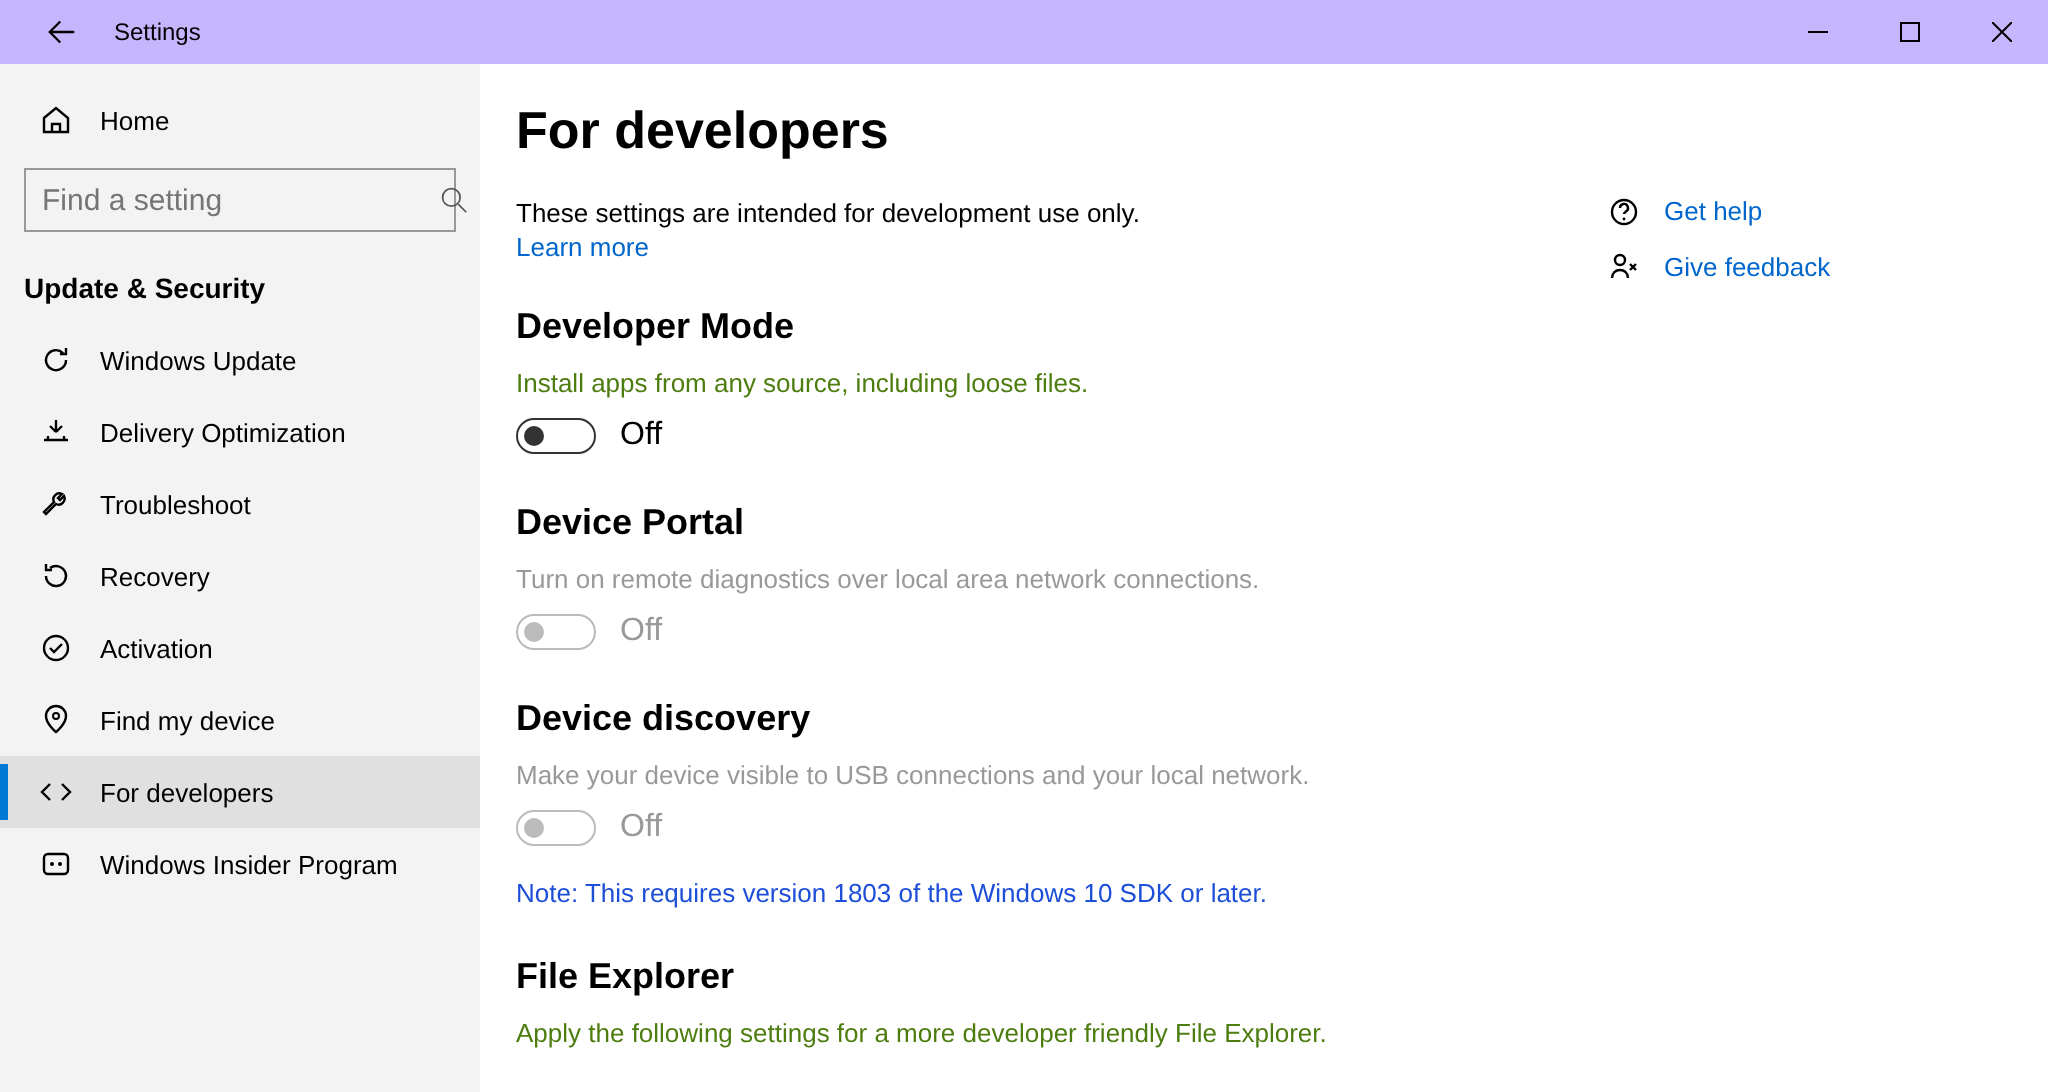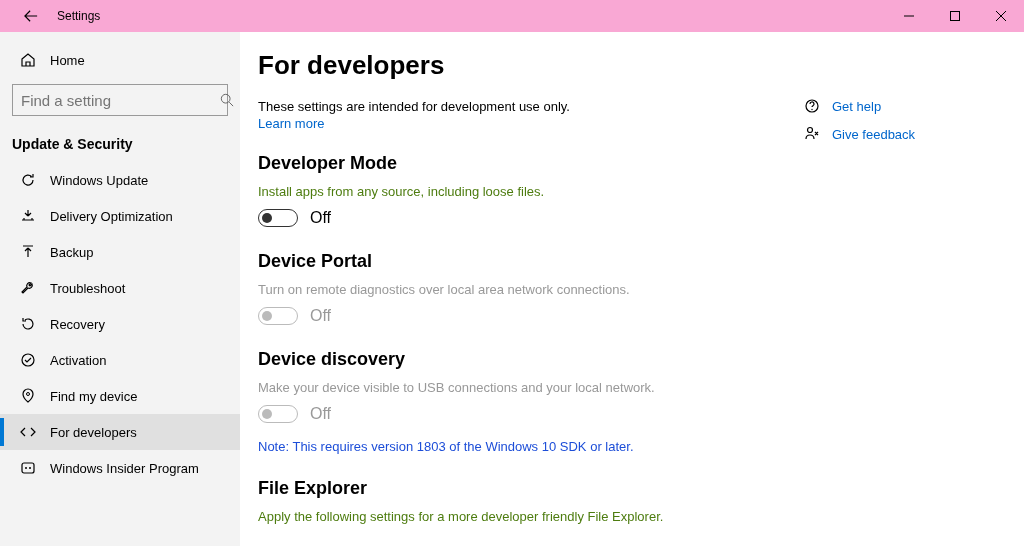--- a/index.html
+++ b/index.html
@@ -12,21 +12,21 @@
     height: 546px;
     overflow: hidden;
     display: flex;
     flex-direction: column;
   }
   .title-bar {
     height: 32px;
     display: flex;
     align-items: center;
     padding-left: 21px;
-    background: #f9a8d4;
+    background: #c4b5fd;
   }
   .title-bar .back {
     width: 20px; height: 20px; display:flex; align-items:center; justify-content:center;
     cursor:pointer;
   }
   .title-bar .title {
     margin-left: 16px;
     font-size: 12px;
   }
   .title-bar .spacer { flex: 1; }
@@ -146,21 +146,20 @@
   .note { font-size:13px; color:#1d4ed8; margin-top:-8px; margin-bottom:24px;}
 
   .help-panel {
     position:absolute;
     top: 66px;
     right: 40px;
     width: 180px;
   }
   .help-row {
     display:flex;
-    align-items:center;
     margin-bottom:12px;
     cursor:pointer;
   }
   .help-row .hicon {
     width:16px; height:16px; margin-right:12px;
     display:flex; align-items:center; justify-content:center;
   }
   .help-row .hlabel { color:#0066cc; font-size:13px; }
 
   svg { display:block; }
@@ -229,28 +228,20 @@
       <span class="icon">
           <svg width="16" height="16" viewBox="0 0 16 16">
             <path d="M8 2v6m0 0l3-3m-3 3L5 5M2 12h12M4 10v2m8-2v2" fill="none" stroke="#000" stroke-width="1.2"></path>
           </svg>
         </span>
       <span class="label">Delivery Optimization</span>
     </div>
     <div class="nav-item">
       <span class="icon">
           <svg width="16" height="16" viewBox="0 0 16 16">
-            <path d="M8 13V4m0 0L5 7m3-3l3 3M3 2h10" fill="none" stroke="#000" stroke-width="1.2"></path>
-          </svg>
-        </span>
-      <span class="label">Backup</span>
-    </div>
-    <div class="nav-item">
-      <span class="icon">
-          <svg width="16" height="16" viewBox="0 0 16 16">
             <path d="M12 4a3 3 0 0 1-4 4L3 13l-1-1 5-5a3 3 0 0 1 4-4l-2 2 1 1z" fill="none" stroke="#000" stroke-width="1.2"></path>
           </svg>
         </span>
       <span class="label">Troubleshoot</span>
     </div>
     <div class="nav-item">
       <span class="icon">
           <svg width="16" height="16" viewBox="0 0 16 16">
             <path d="M3 8a5 5 0 1 0 2-4M3 2v3h3" fill="none" stroke="#000" stroke-width="1.2"></path>
           </svg>

